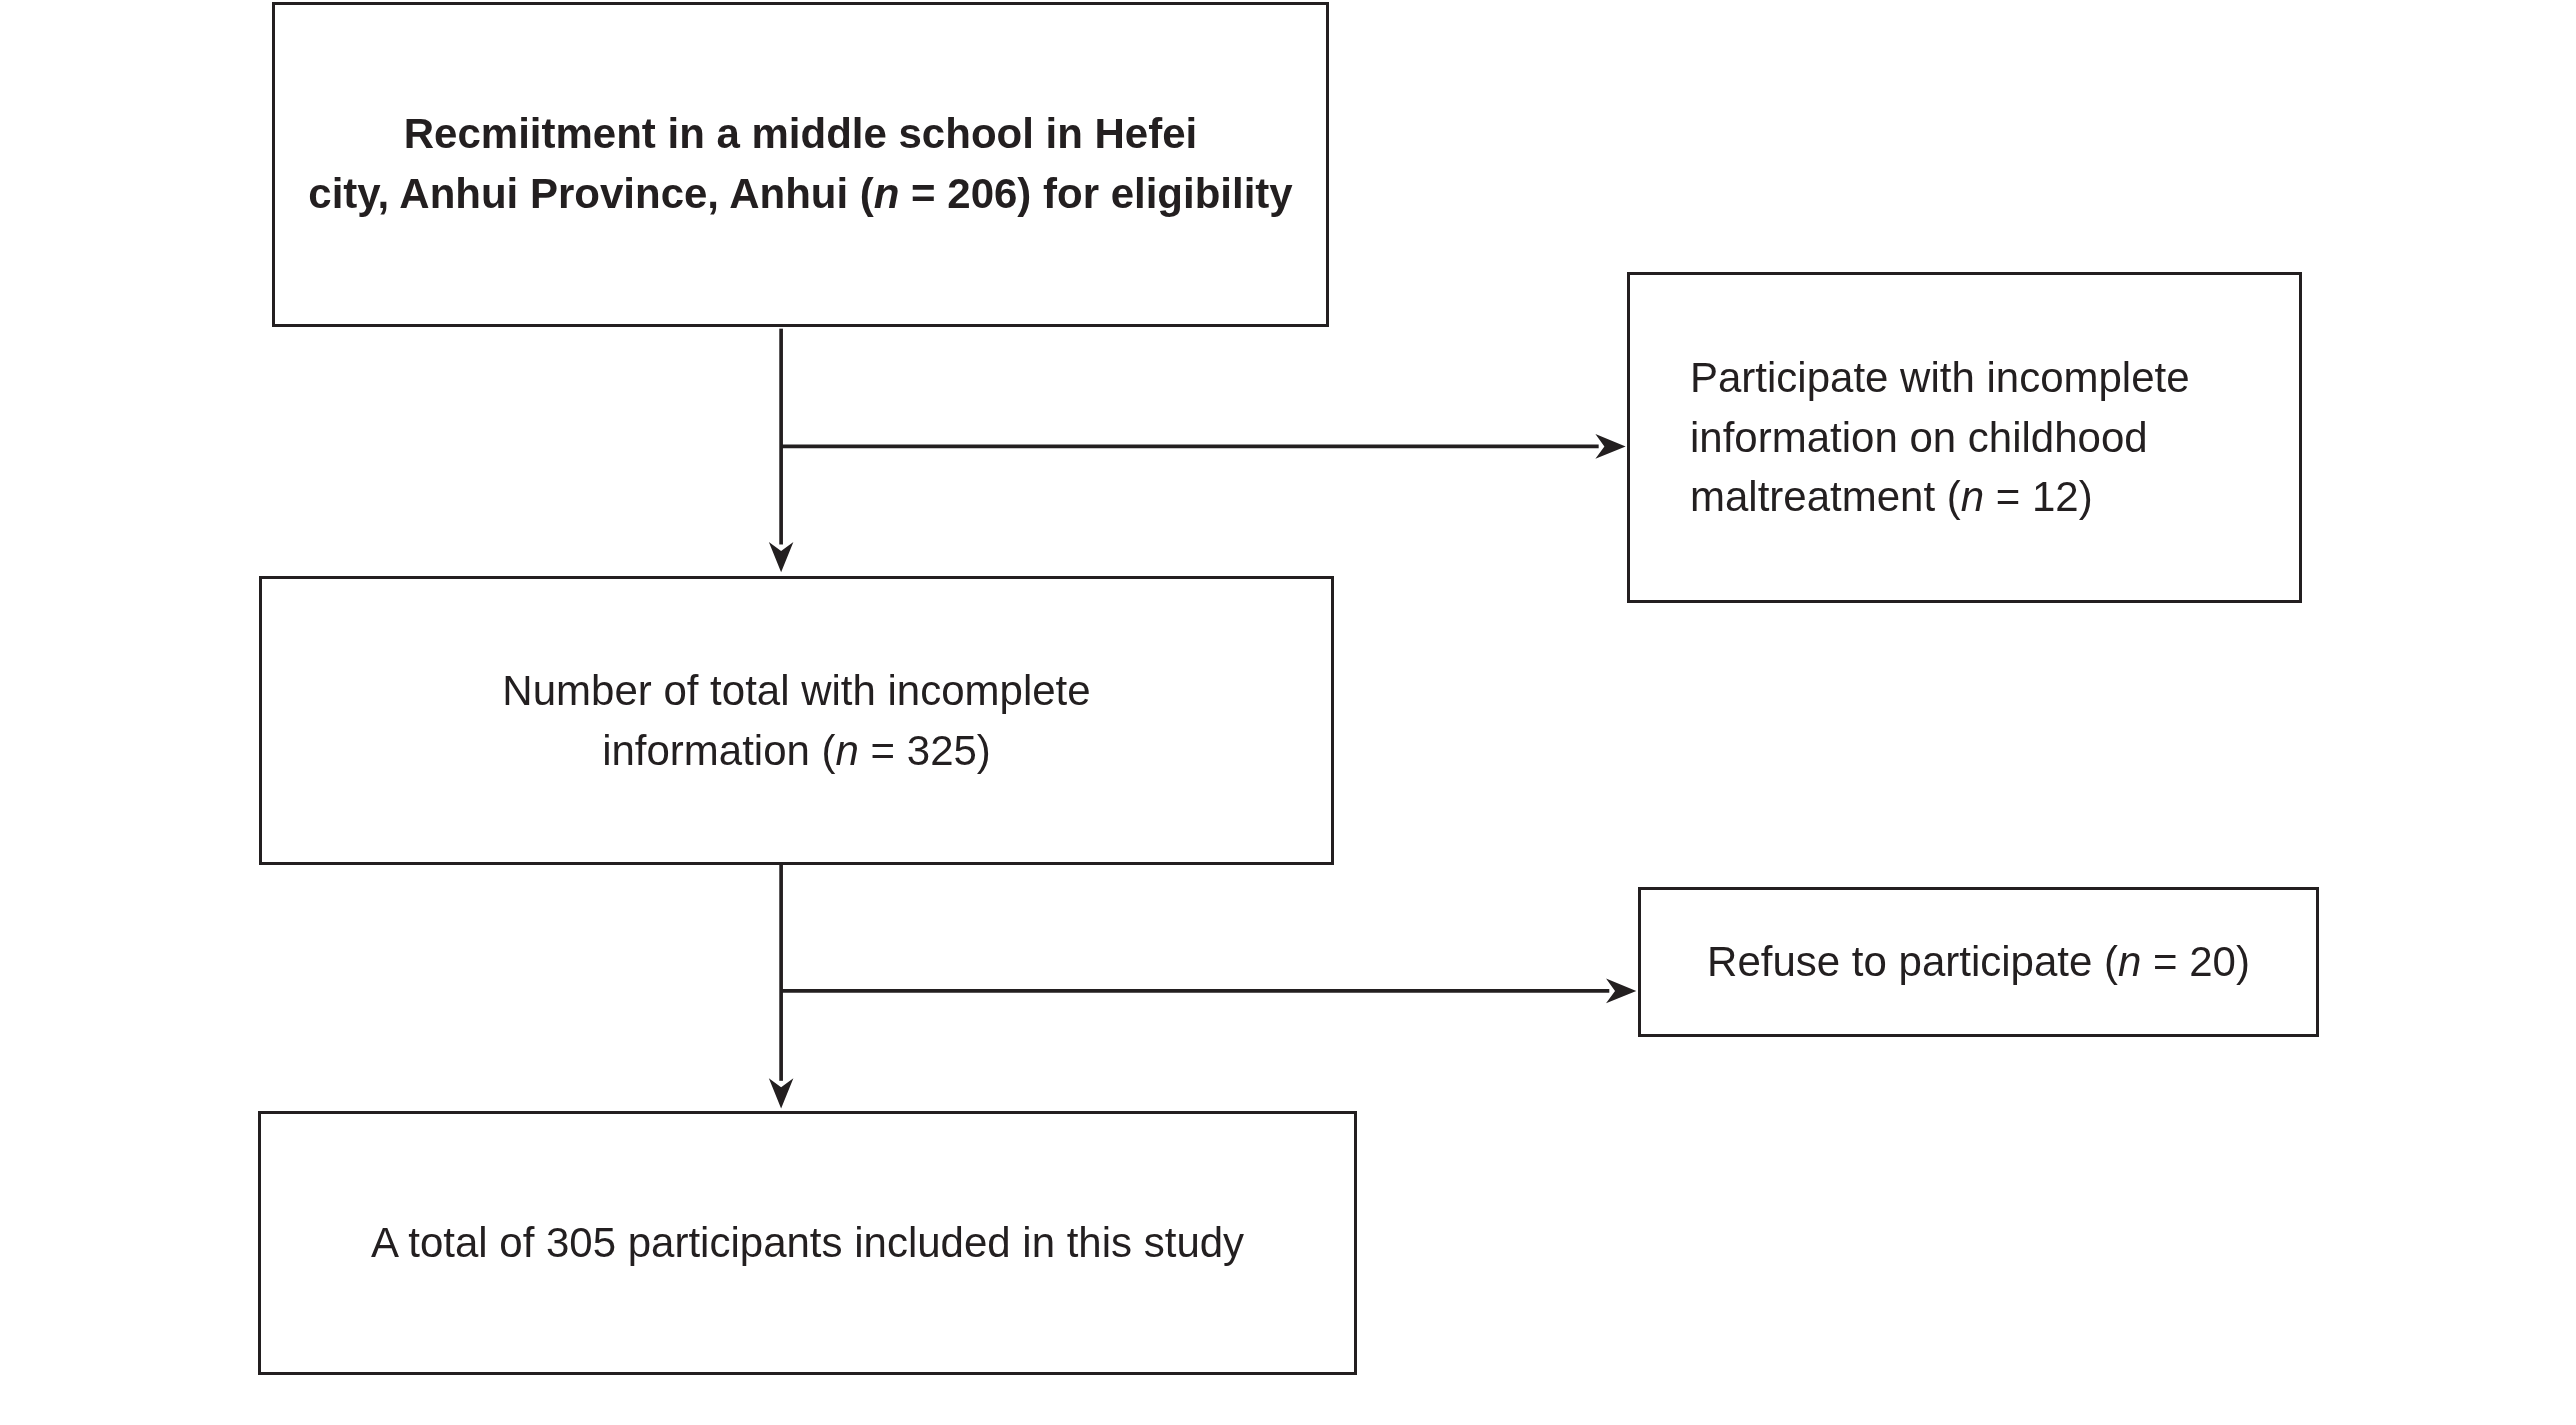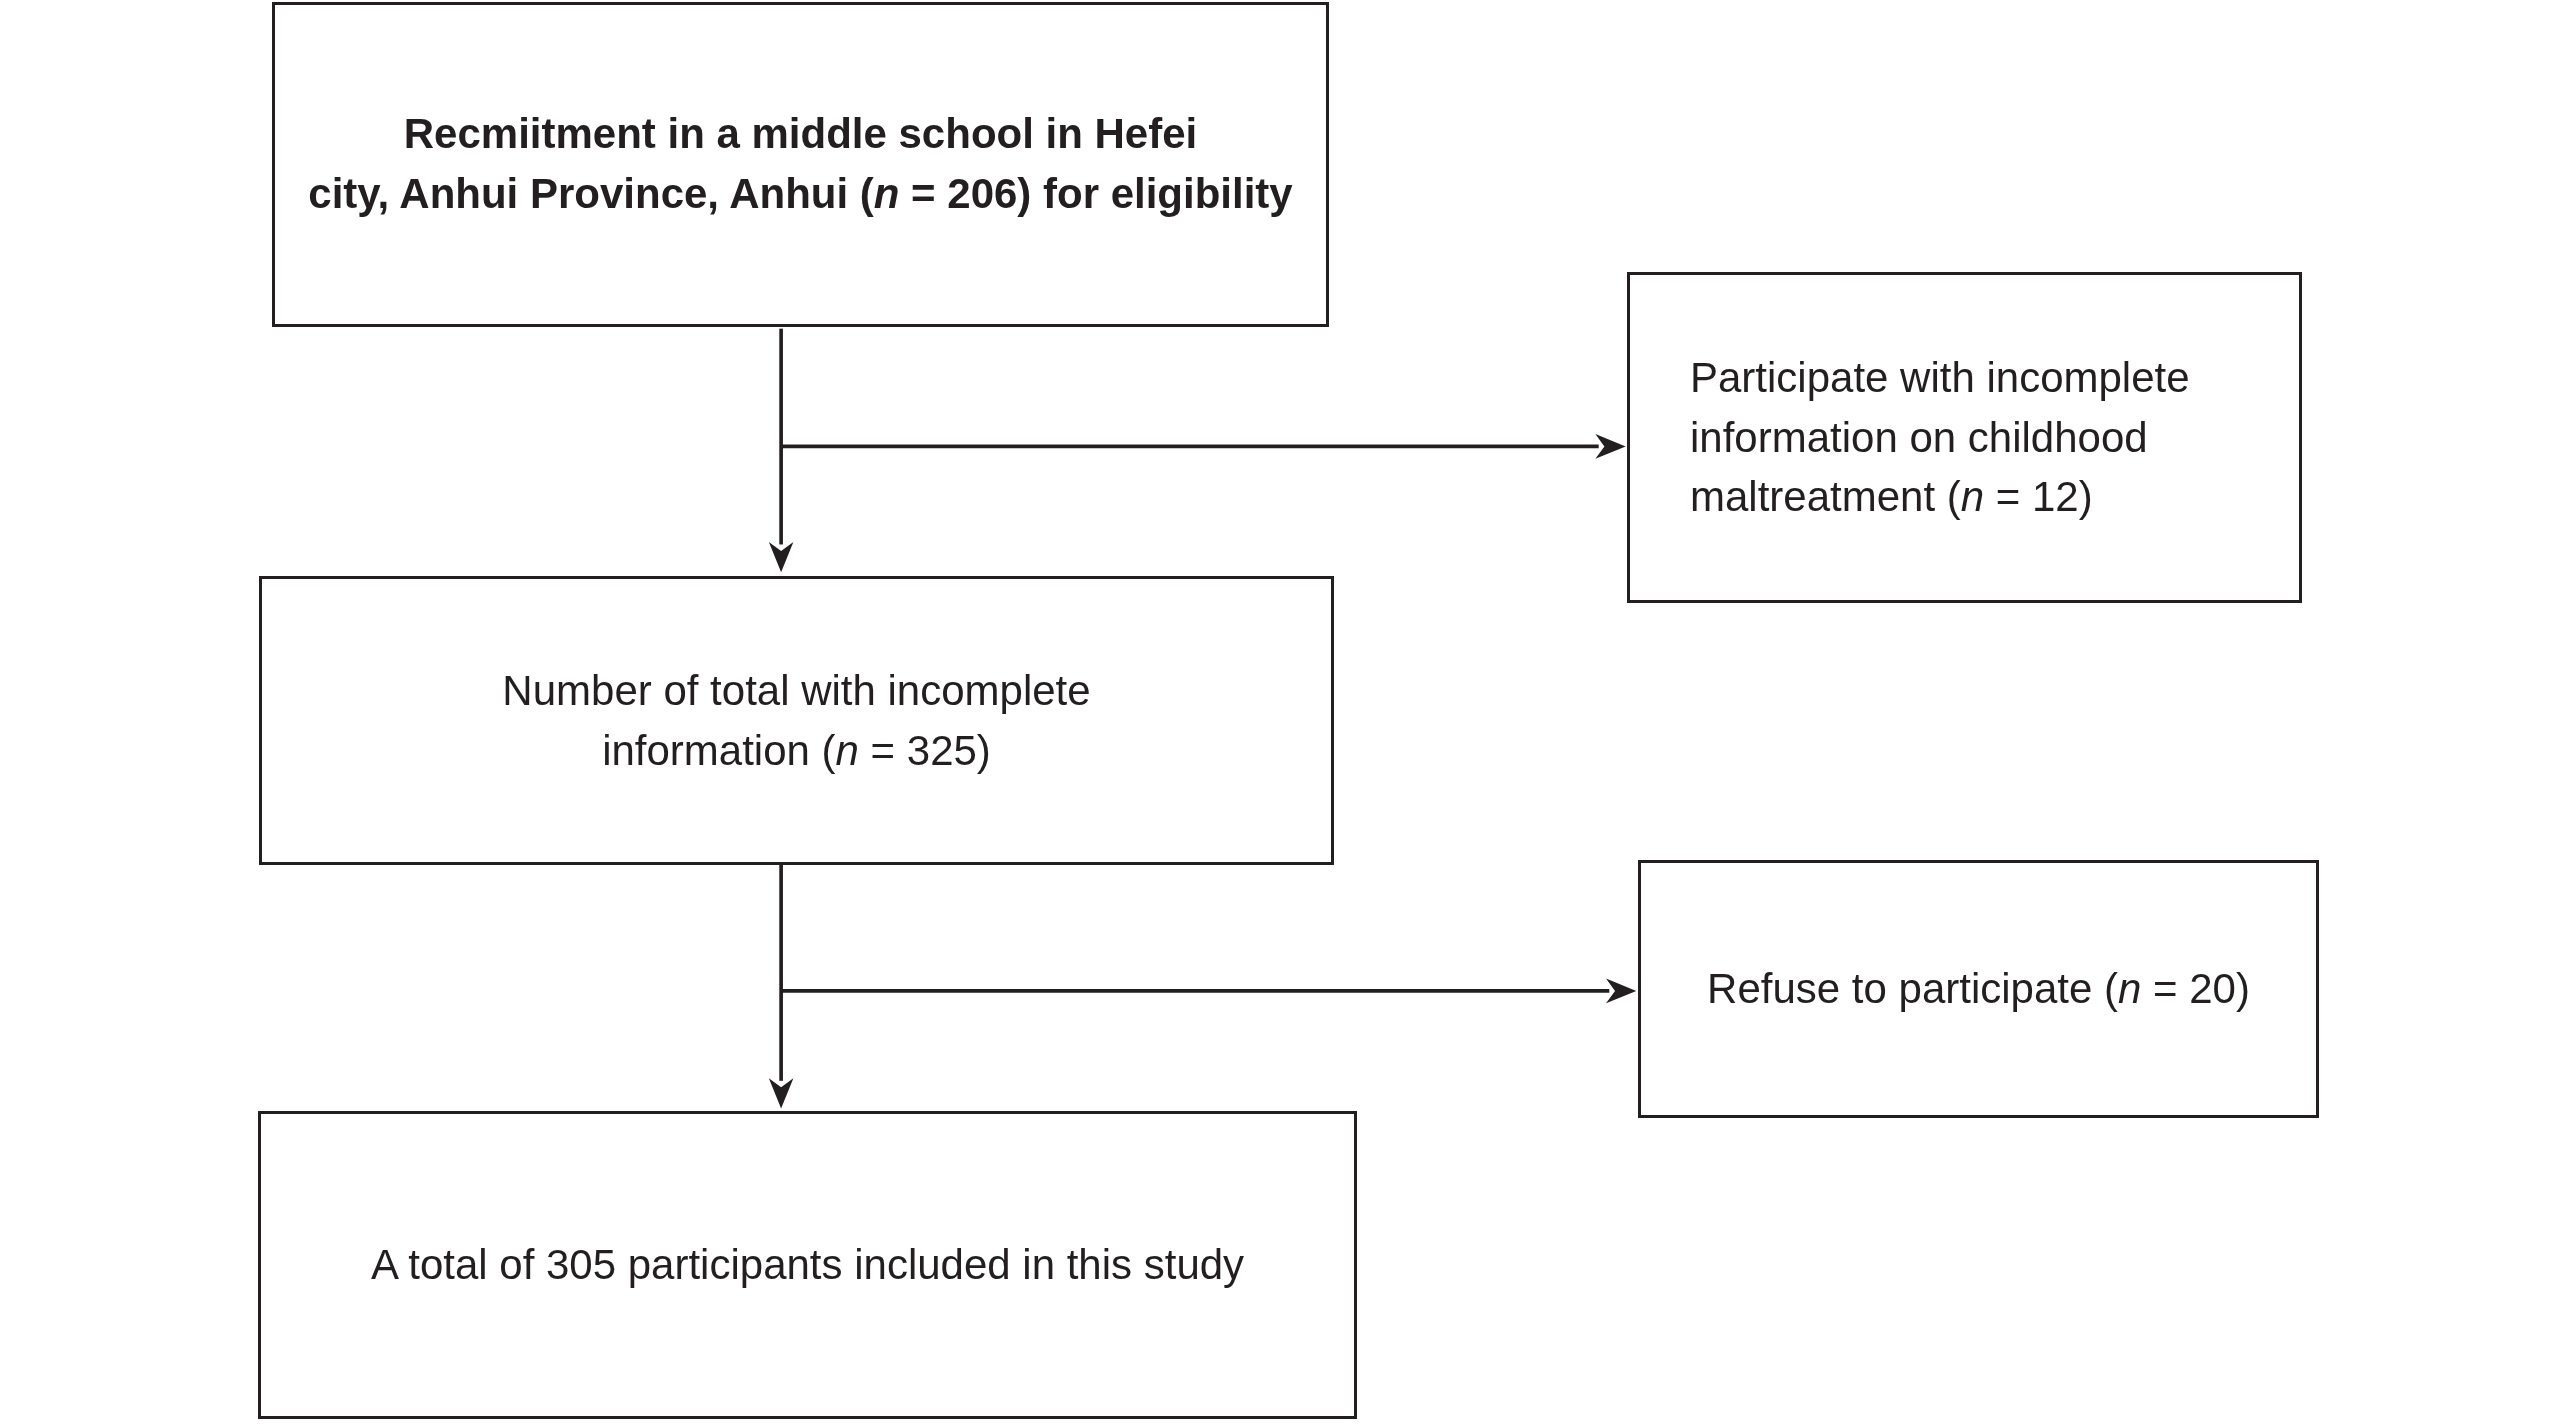--- a/index.html
+++ b/index.html
@@ -34,23 +34,23 @@
     text-align: left;
     padding-left: 60px;
     padding-right: 24.5px;
   }
   .box i {
     font-style: italic;
   }
   
   #box-recruitment   { left: 272px;  top: 1.6px;    width: 1057px; height: 325px; font-weight: bold; }
   #box-middle        { left: 259px;  top: 576px;  width: 1075px; height: 289px; }
-  #box-bottom        { left: 258px;  top: 1111px; width: 1099px; height: 308px; }
+  #box-bottom        { left: 258px;  top: 1111px; width: 1099px; height: 264px; }
   #box-right1        { left: 1627px; top: 272px;  width: 675px;  height: 331px; }
-  #box-right2        { left: 1638px; top: 860px; width: 681px;  height: 258px; align-items: center; }
+  #box-right2        { left: 1638px; top: 887px; width: 681px;  height: 150px; align-items: center; }
   svg.connector-layer {
     position: absolute;
     left: 0; top: 0;
     width: 2576px;
     height: 1425px;
     pointer-events: none;
   }
   svg.connector-layer line {
     stroke: var(--line, #231f20);
     stroke-width: 4.5;

